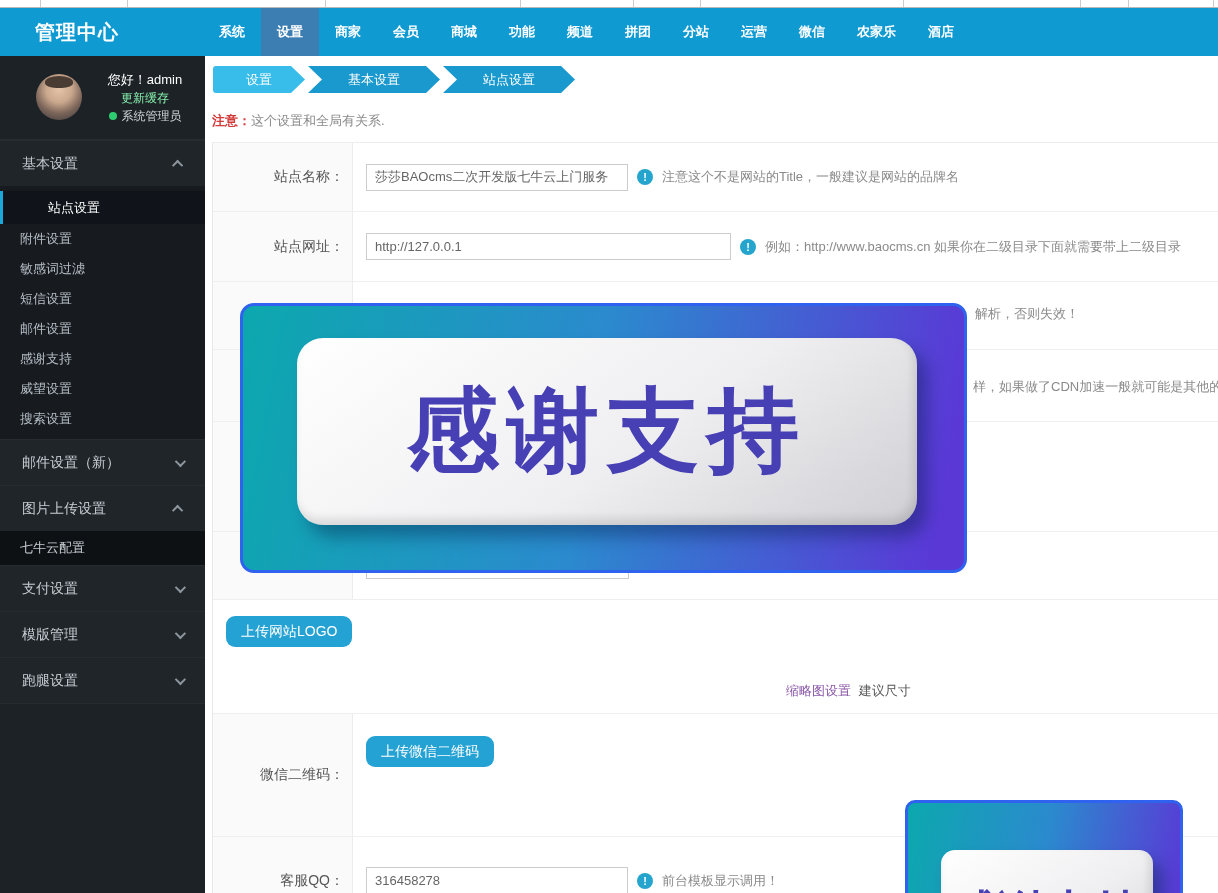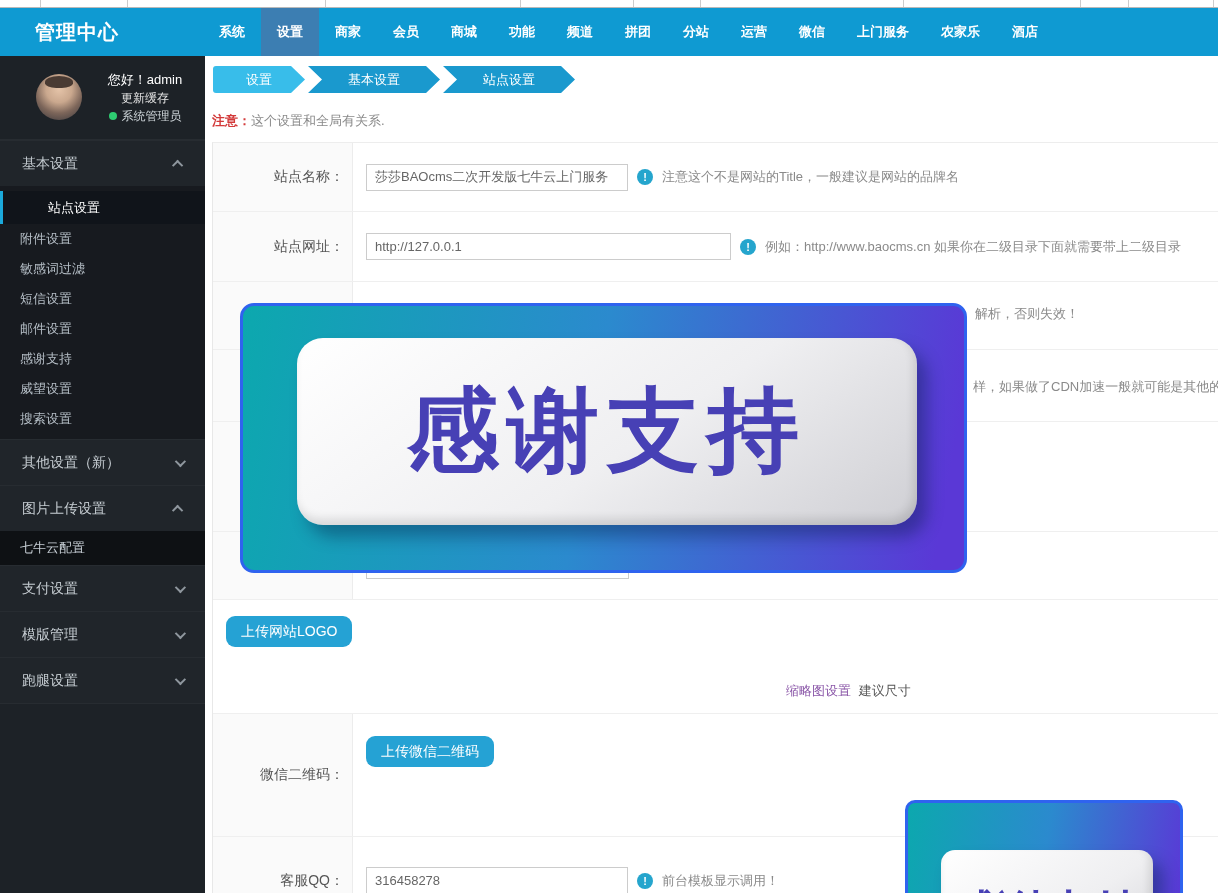--- a/index.html
+++ b/index.html
@@ -26,21 +26,21 @@
   .sidebar { position:absolute; top:56px; left:0; bottom:0; width:205px;
              background:#1d2227; color:#c6cdd2; z-index:4; }
   .userbox { position:relative; height:84px; border-bottom:1px solid #272c31; }
   .avatar { position:absolute; left:36px; top:18px; width:46px; height:46px;
             border-radius:50%; overflow:hidden;
             background:radial-gradient(circle at 50% 34%, #e4c3a8 0%, #caa88e 34%, #7d665a 62%, #33343a 100%); }
   .avatar::before { content:""; position:absolute; left:9px; top:2px; width:28px; height:12px;
                     border-radius:50% 50% 40% 40%; background:#4a3b33; }
   .userinfo { position:absolute; left:95px; top:14px; width:100px; text-align:center; }
   .userinfo .hello { color:#fff; font-size:13px; line-height:19px; }
-  .userinfo .cache { color:#e5e5e5; font-size:12px; line-height:18px; cursor:pointer; display:block; }
+  .userinfo .cache { color:#86efac; font-size:12px; line-height:18px; cursor:pointer; display:block; }
   .userinfo .role  { color:#cfd6da; font-size:12px; line-height:18px;
                      display:flex; align-items:center; justify-content:center; gap:5px; }
   .dot { width:8px; height:8px; border-radius:50%; background:#2ecc71; display:inline-block; }
 
   .menu-section { height:46px; display:flex; align-items:center; justify-content:space-between;
                   padding:0 22px; font-size:14px; color:#c6cdd2; cursor:pointer;
                   border-top:1px solid #272c31; background:#20252a; }
   .menu-section:first-child { border-top:none; }
   .chev { width:8px; height:8px; border-right:2px solid #8f979e; border-bottom:2px solid #8f979e;
           display:inline-block; }
@@ -124,21 +124,20 @@
     <div class="nav-item active">设置</div>
     <div class="nav-item">商家</div>
     <div class="nav-item">会员</div>
     <div class="nav-item">商城</div>
     <div class="nav-item">功能</div>
     <div class="nav-item">频道</div>
     <div class="nav-item">拼团</div>
     <div class="nav-item">分站</div>
     <div class="nav-item">运营</div>
     <div class="nav-item">微信</div>
-    <div class="nav-item">上门服务</div>
     <div class="nav-item">农家乐</div>
     <div class="nav-item">酒店</div>
   </div>
 </div>
 
 <div class="sidebar">
   <div class="userbox">
     <div class="avatar"></div>
     <div class="userinfo">
       <div class="hello">您好！admin</div>
@@ -159,21 +158,21 @@
     <div class="sub-item">附件设置</div>
     <div class="sub-item">敏感词过滤</div>
     <div class="sub-item">短信设置</div>
     <div class="sub-item">邮件设置</div>
     <div class="sub-item">感谢支持</div>
     <div class="sub-item">威望设置</div>
     <div class="sub-item">搜索设置</div>
   </div>
 
   <div class="menu-section">
-    <span>其他设置（新）</span>
+    <span>邮件设置（新）</span>
     <span class="chev down"></span>
   </div>
   <div class="menu-section">
     <span>图片上传设置</span>
     <span class="chev up"></span>
   </div>
   <div class="sub-item dark">七牛云配置</div>
   <div class="menu-section">
     <span>支付设置</span>
     <span class="chev down"></span>

